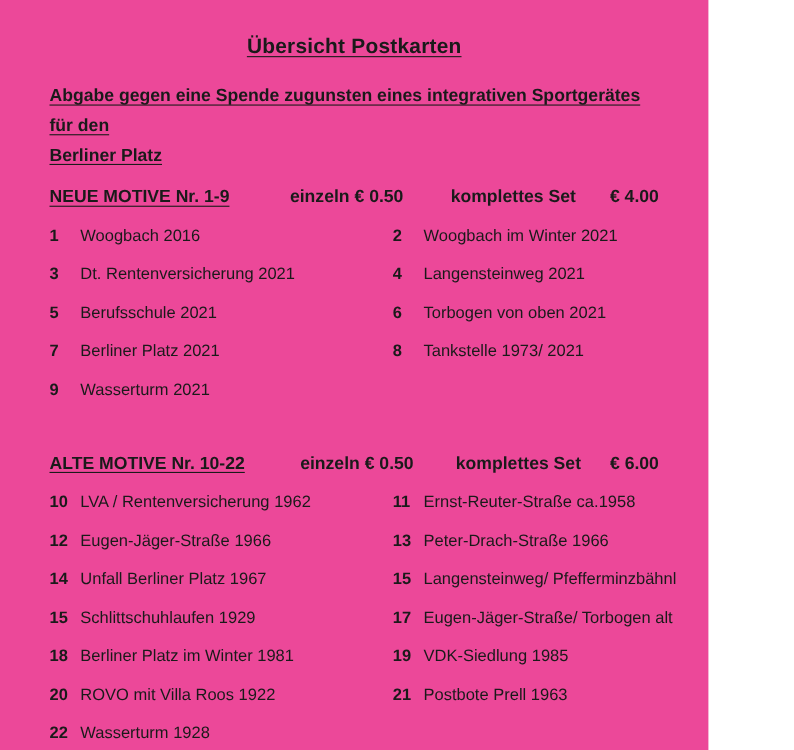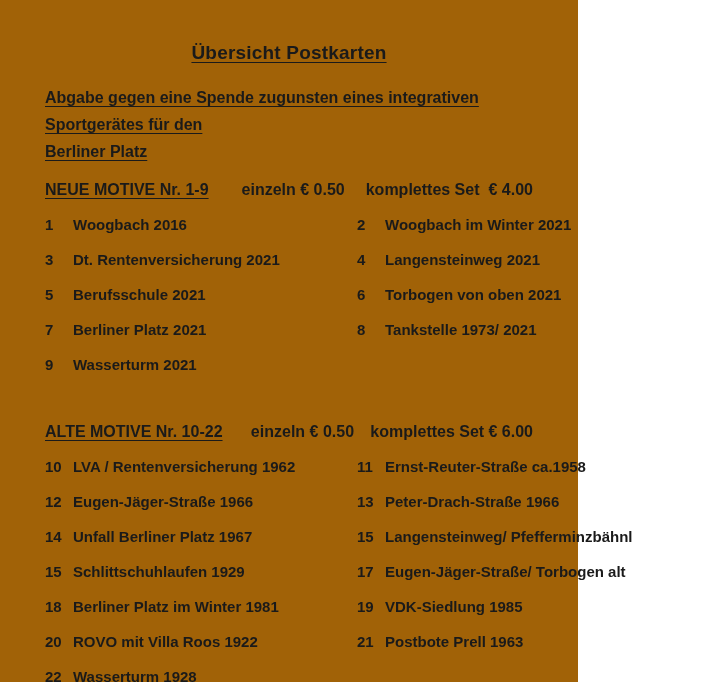--- a/index.html
+++ b/index.html
@@ -2,27 +2,27 @@
 <html><head>
 <meta charset="utf-8">
 <style>
   html, body {
     margin: 0;
     padding: 0;
     background: #ffffff;
   }
   .page {
     position: relative;
-    width: 578px;
+    width: 644px;
     height: 682px;
     box-sizing: border-box;
-    background: #a16207;
+    background: #ec4899;
     color: #1a1a1a;
     font-family: "Liberation Sans", "DejaVu Sans", sans-serif;
-    padding: 42px 45px 20px 45px;
+    padding: 32px 45px 20px 45px;
   }
   .doc-title {
     text-align: center;
     font-size: 19px;
     font-weight: bold;
     margin: 0 0 20px 0;
     letter-spacing: 0.2px;
   }
   .doc-title span {
     text-decoration: underline;
@@ -80,21 +80,20 @@
     white-space: nowrap;
   }
   .item .num {
     font-weight: bold;
     display: inline-block;
     min-width: 22px;
     flex-shrink: 0;
   }
   .item .label {
     margin-left: 6px;
-    font-weight: bold;
   }
 </style>
 </head>
 <body>
 
 <div class="page">
 
   <h1 class="doc-title">
     <span>Übersicht Postkarten</span>
   </h1>

